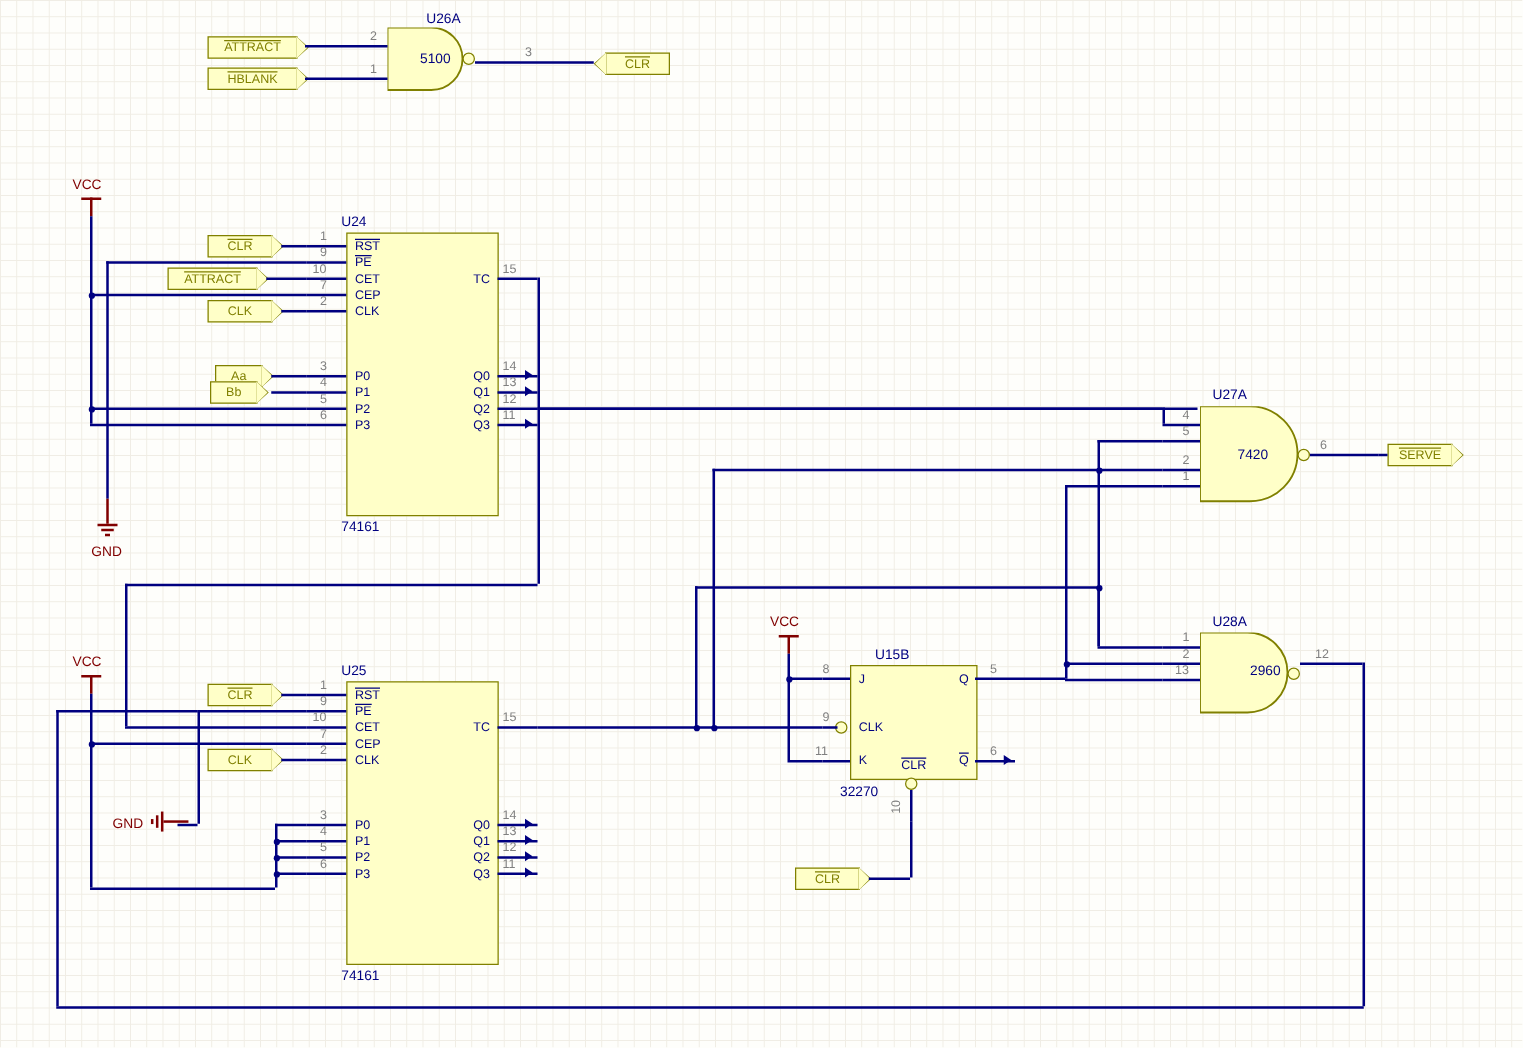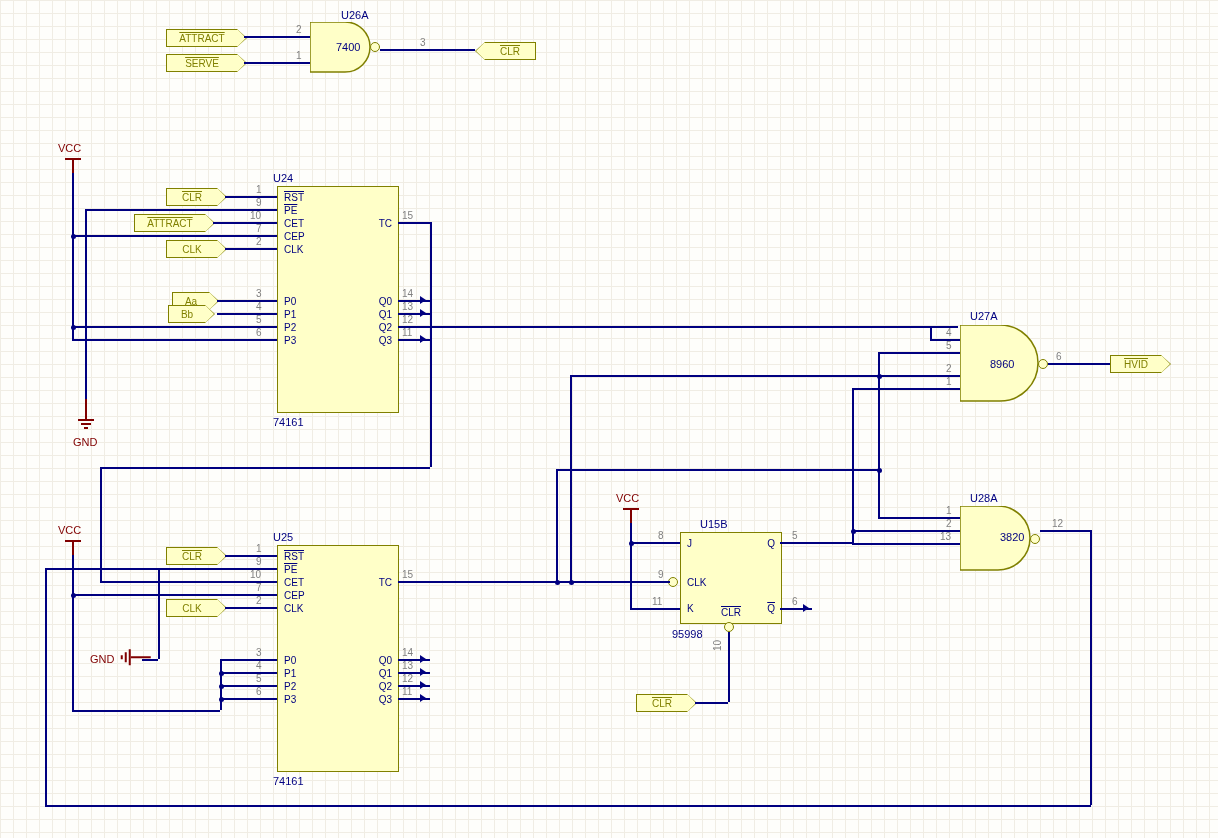--- a/index.html
+++ b/index.html
@@ -38,32 +38,32 @@
 <div class="pwr" style="left:58px;top:142px">VCC</div>
 <div class="vcc-sym" style="left:72px;top:158px">
     <div class="h"></div>
     <div class="v"></div>
   </div>
 
 <div class="tag tag-right" style="left:166px;top:29px;width:70px">
     <span class="overline">ATTRACT</span>
   </div>
 <div class="tag tag-right" style="left:166px;top:54px;width:70px">
-    <span class="overline">SERVE</span>
+    <span class="overline">HBLANK</span>
   </div>
 <div class="tag tag-left" style="left:484px;top:42px;width:50px">
     <span class="overline">CLR</span>
   </div>
 
 <div class="des" style="left:341px;top:9px">U26A</div>
 <svg style="position:absolute;left:310px;top:22px" width="90" height="54">
 <path d="M 0 0 L 35 0 A 25 25 0 0 1 35 50 L 0 50 Z" fill="#ffffc8" stroke="#808000" stroke-width="1.5"></path>
 </svg>
 <div class="bubble" style="left:370px;top:42px"></div>
-<div class="des" style="left:336px;top:41px">7400</div>
+<div class="des" style="left:336px;top:41px">5100</div>
 <div class="wh wire" style="left:244px;top:36px;width:66px"></div>
 <div class="wh wire" style="left:244px;top:62px;width:66px"></div>
 <div class="wh wire" style="left:380px;top:49px;width:95px"></div>
 <div class="pin-num-l" style="left:296px;top:24px">2</div>
 <div class="pin-num-l" style="left:296px;top:50px">1</div>
 <div class="pin-num-l" style="left:420px;top:37px">3</div>
 
 <div class="des" style="left:273px;top:172px">U24</div>
 <div class="chip" style="left:277px;top:186px;width:120px;height:225px">
 <span class="pin-label overline" style="left:6px;top:5px">RST</span>
@@ -266,21 +266,21 @@
 
 <div class="des" style="left:700px;top:518px">U15B</div>
 <div class="chip" style="left:680px;top:532px;width:100px;height:90px">
 <span class="pin-label" style="left:6px;top:5px">J</span>
 <span class="pin-label" style="left:6px;top:44px">CLK</span>
 <span class="pin-label" style="left:6px;top:70px">K</span>
 <span class="pin-label" style="right:6px;top:5px">Q</span>
 <span class="pin-label overline" style="right:6px;top:70px">Q</span>
 <span class="pin-label overline" style="left:40px;top:74px">CLR</span>
 </div>
-<div class="des" style="left:672px;top:628px">95998</div>
+<div class="des" style="left:672px;top:628px">32270</div>
 <div class="bubble" style="left:668px;top:577px"></div>
 <div class="bubble" style="left:724px;top:622px"></div>
 
 <div class="wh wire" style="left:658px;top:542px;width:22px"></div>
 <div class="pin-num-l" style="left:658px;top:530px">8</div>
 <div class="wh wire" style="left:658px;top:581px;width:12px"></div>
 <div class="pin-num-l" style="left:658px;top:569px">9</div>
 <div class="wh wire" style="left:658px;top:608px;width:22px"></div>
 <div class="pin-num-l" style="left:652px;top:596px">11</div>
 <div class="wh wire" style="left:780px;top:542px;width:32px"></div>
@@ -295,43 +295,43 @@
     <span class="overline">CLR</span>
   </div>
 <div class="wh wire" style="left:695px;top:702px;width:33px"></div>
 <div class="wv wire" style="left:728px;top:657px;height:45px"></div>
 
 <div class="des" style="left:970px;top:310px">U27A</div>
 <svg style="position:absolute;left:960px;top:325px" width="100" height="80">
 <path d="M 0 0 L 40 0 A 38 38 0 0 1 40 76 L 0 76 Z" fill="#ffffc8" stroke="#808000" stroke-width="1.5"></path>
 </svg>
 <div class="bubble" style="left:1038px;top:359px"></div>
-<div class="des" style="left:990px;top:358px">8960</div>
+<div class="des" style="left:990px;top:358px">7420</div>
 <div class="wh wire" style="left:930px;top:339px;width:30px"></div>
 <div class="pin-num-l" style="left:946px;top:327px">4</div>
 <div class="wh wire" style="left:930px;top:352px;width:30px"></div>
 <div class="pin-num-l" style="left:946px;top:340px">5</div>
 <div class="wh wire" style="left:930px;top:375px;width:30px"></div>
 <div class="pin-num-l" style="left:946px;top:363px">2</div>
 <div class="wh wire" style="left:930px;top:388px;width:30px"></div>
 <div class="pin-num-l" style="left:946px;top:376px">1</div>
 <div class="wh wire" style="left:1048px;top:363px;width:55px"></div>
 <div class="pin-num-l" style="left:1056px;top:351px">6</div>
 
 <div class="tag tag-right" style="left:1110px;top:355px;width:50px">
-    <span class="overline">HVID</span>
+    <span class="overline">SERVE</span>
   </div>
 <div class="wh wire" style="left:1103px;top:363px;width:7px"></div>
 
 <div class="des" style="left:970px;top:492px">U28A</div>
 <svg style="position:absolute;left:960px;top:506px" width="100" height="70">
 <path d="M 0 0 L 38 0 A 32 32 0 0 1 38 64 L 0 64 Z" fill="#ffffc8" stroke="#808000" stroke-width="1.5"></path>
 </svg>
 <div class="bubble" style="left:1030px;top:534px"></div>
-<div class="des" style="left:1000px;top:531px">3820</div>
+<div class="des" style="left:1000px;top:531px">2960</div>
 <div class="wh wire" style="left:930px;top:517px;width:30px"></div>
 <div class="pin-num-l" style="left:946px;top:505px">1</div>
 <div class="wh wire" style="left:930px;top:530px;width:30px"></div>
 <div class="pin-num-l" style="left:946px;top:518px">2</div>
 <div class="wh wire" style="left:930px;top:543px;width:30px"></div>
 <div class="pin-num-l" style="left:940px;top:531px">13</div>
 <div class="wh wire" style="left:1040px;top:530px;width:50px"></div>
 <div class="pin-num-l" style="left:1052px;top:518px">12</div>
 
 <div class="wv wire" style="left:930px;top:326px;height:13px"></div>

